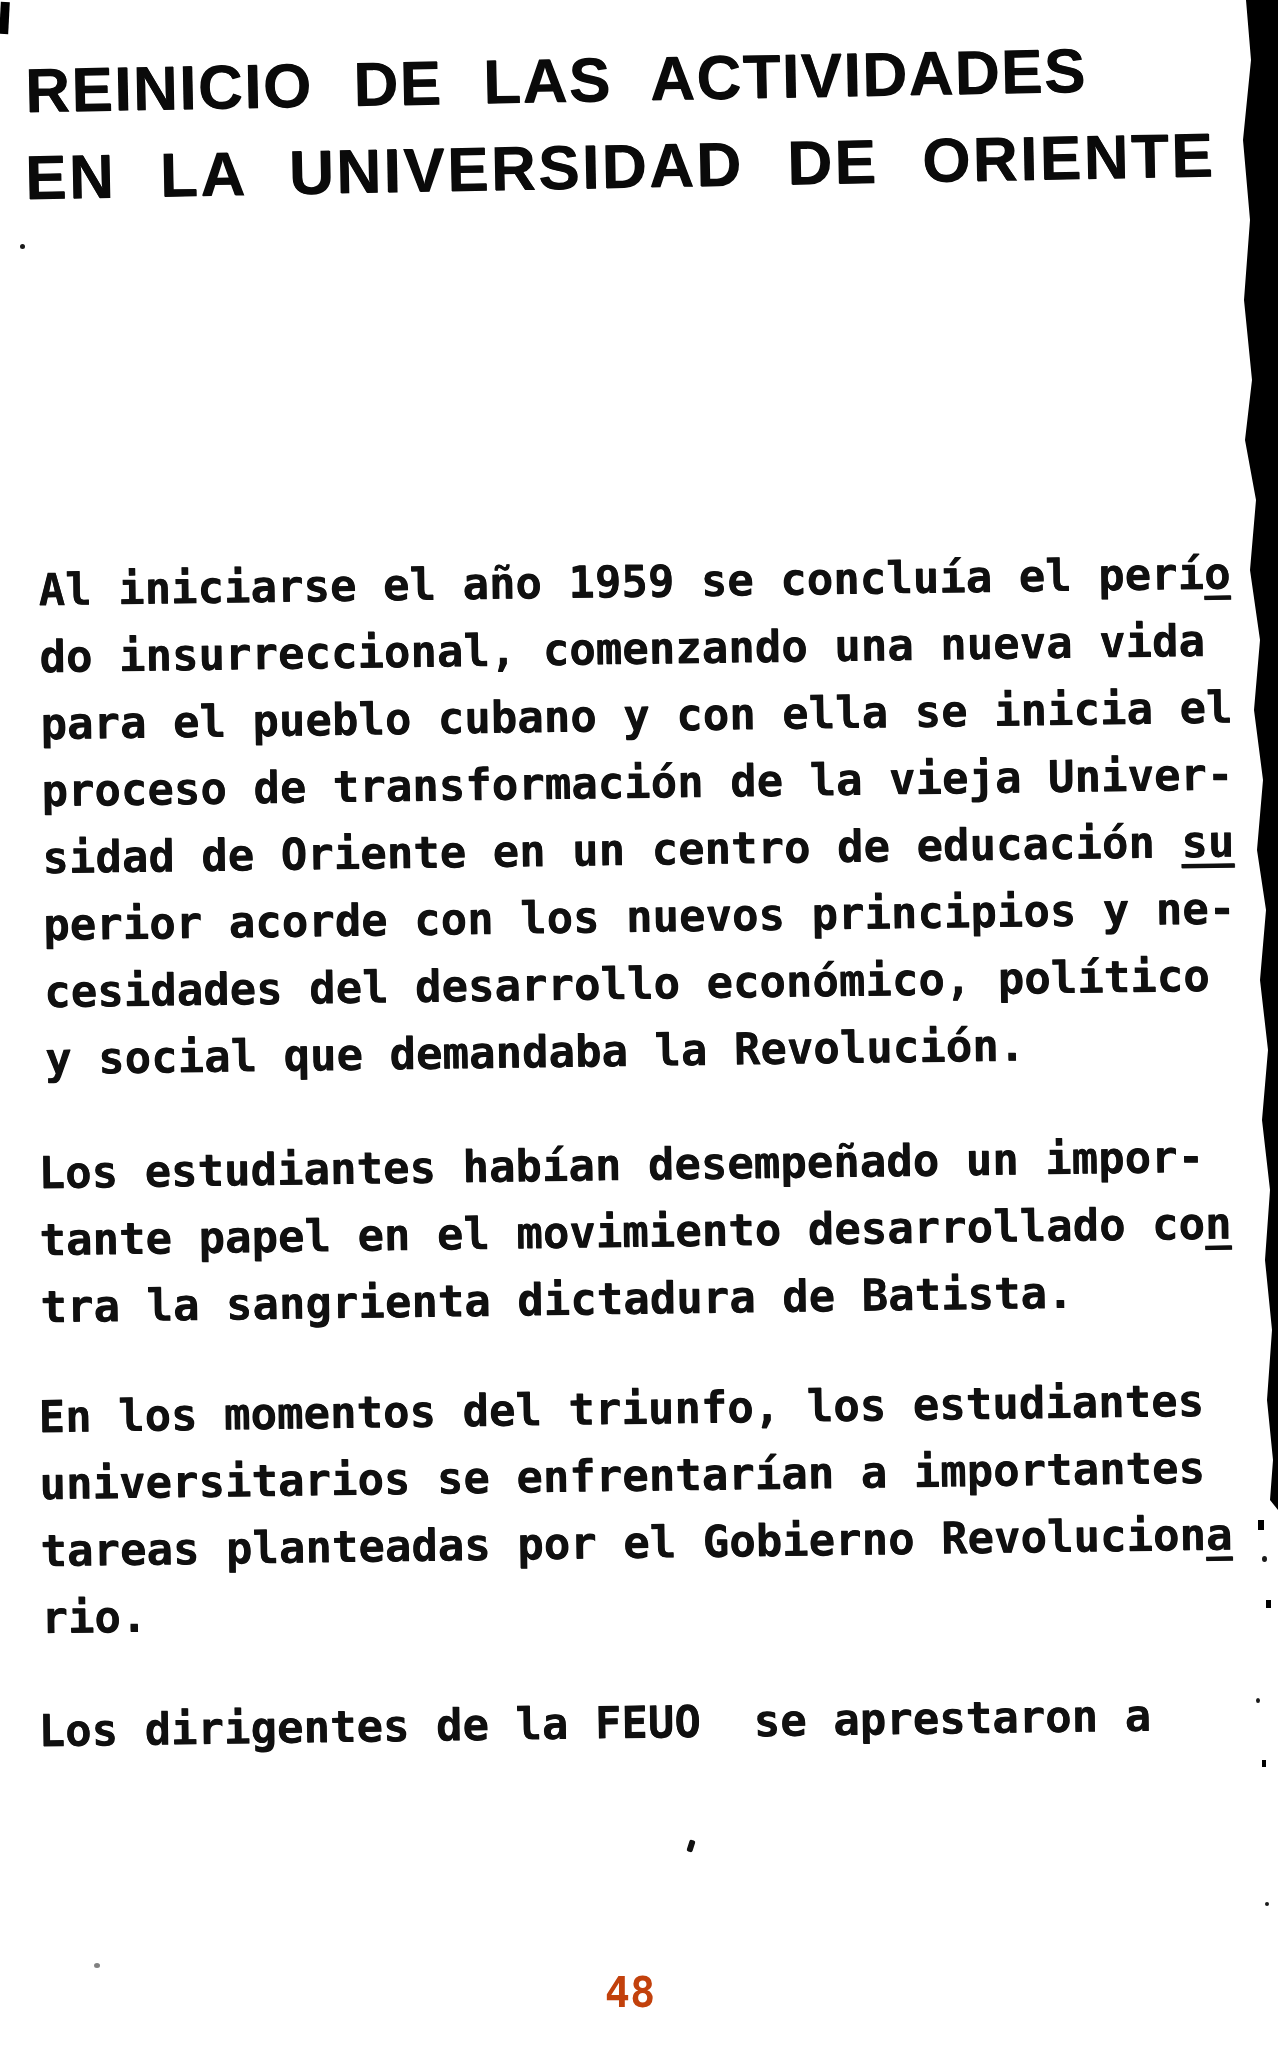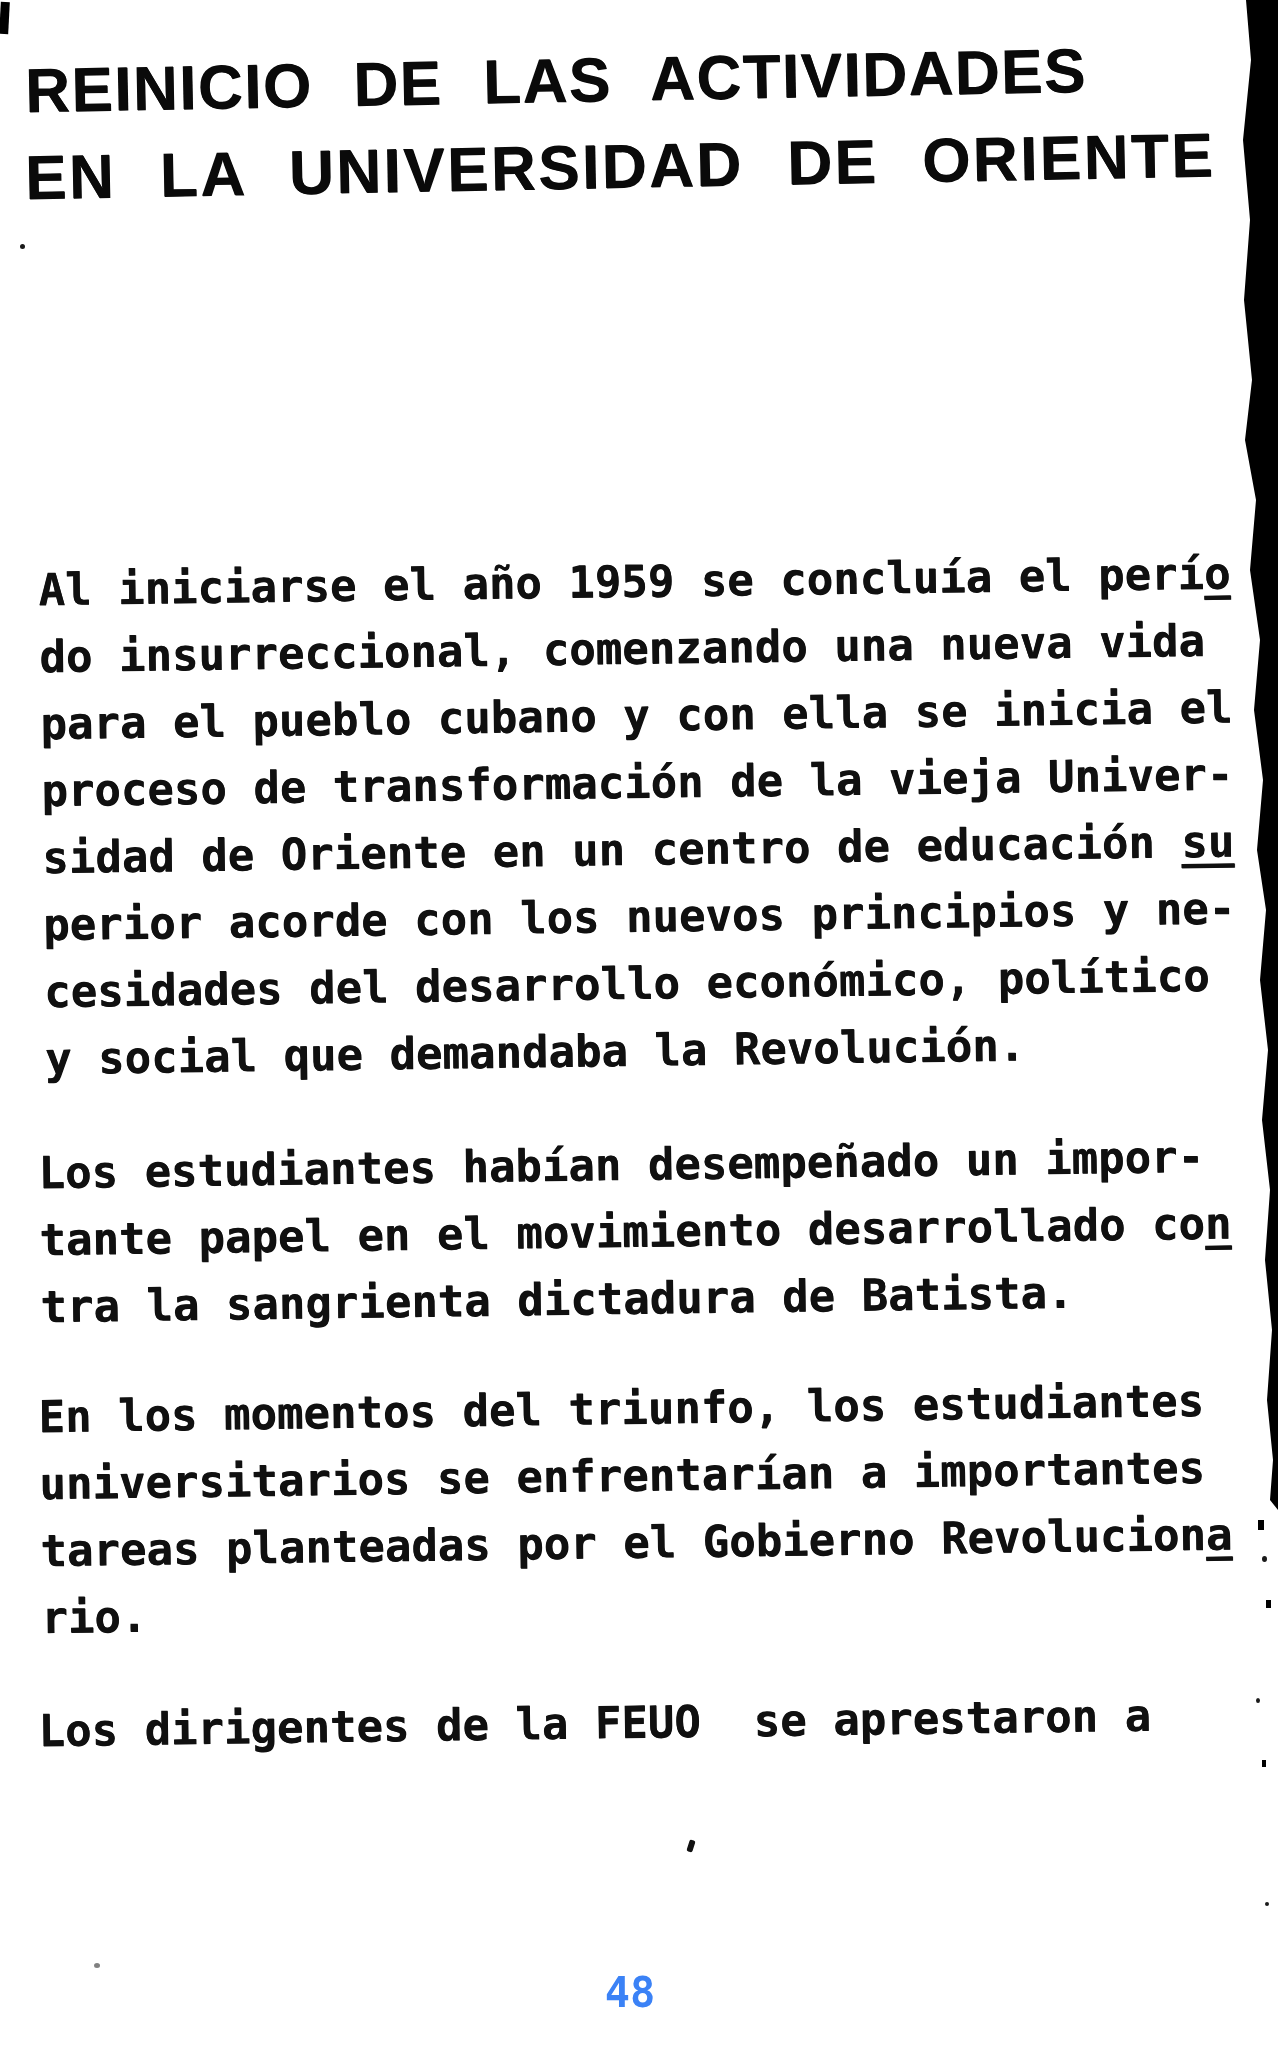--- a/index.html
+++ b/index.html
@@ -52,21 +52,21 @@
     text-decoration:underline;
     text-decoration-thickness:4px;
     text-underline-offset:7px;
   }
   
   .pageno{
     position:absolute;
     top:1968px;left:600px;width:60px;
     font-size:42px;font-weight:700;
     text-align:center;
-    color:#3b82f6;
+    color:#c2410c;
   }
   
   .artifact{position:absolute;pointer-events:none;}
   .corner-dash{
     top:2px;left:0px;width:9px;height:32px;
     background:#000;transform:rotate(3deg);
   }
   .speck{background:#1a1a1a;border-radius:50%;}
   .sp1{top:244px;left:20px;width:5px;height:5px;}
   .sp2{top:1840px;left:688px;width:6px;height:12px;border-radius:2px;transform:rotate(18deg);background:#111;}

